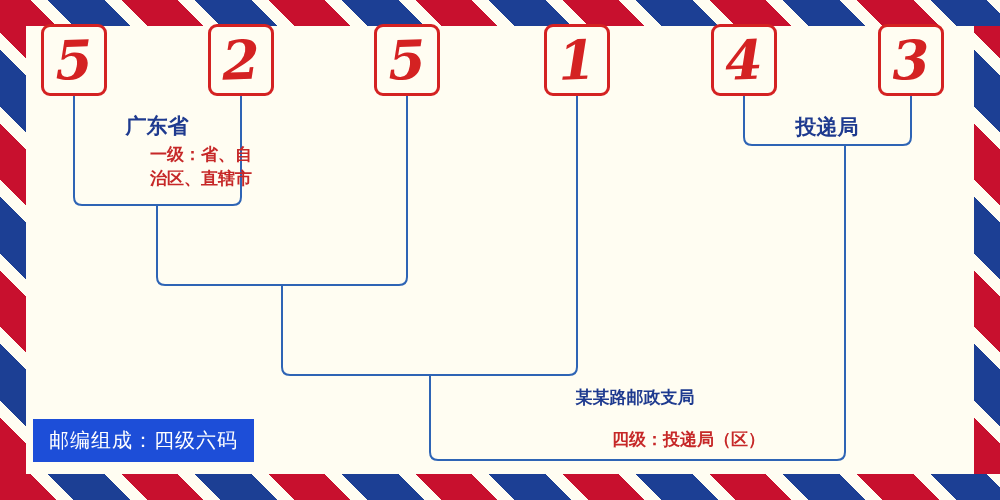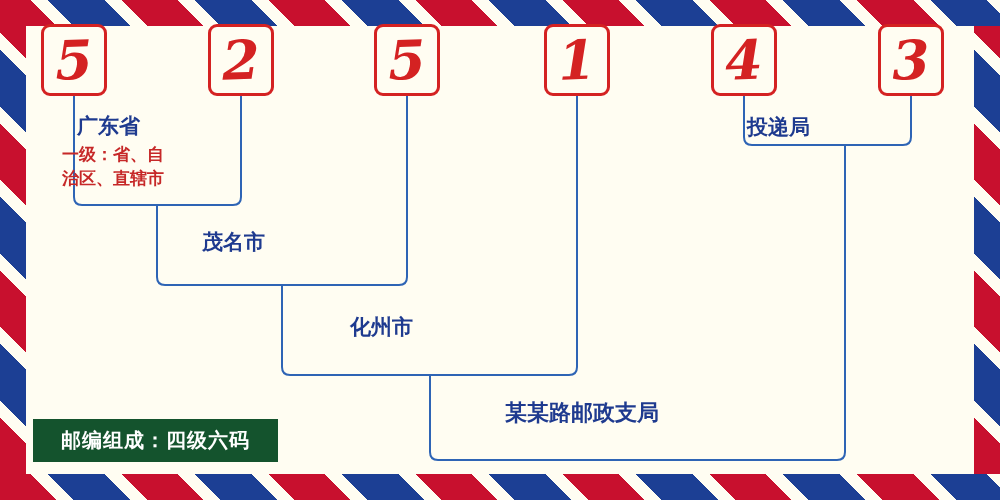--- a/index.html
+++ b/index.html
@@ -30,33 +30,33 @@
     display:flex;align-items:center;justify-content:center;
   }
   .digit{
     font-family:"DejaVu Serif", serif;
     font-style:italic;font-weight:bold;
     font-size:54px;color:#d42222;line-height:1;
     transform:rotate(-2deg);
   }
 
   .lbl-name{
-    position:absolute;
+    position:absolute;text-align:center;
     color:#1e3a8f;font-weight:bold;font-size:21px;
   }
   .lbl-desc{
-    position:absolute;text-align:left;
+    position:absolute;text-align:right;
     color:#c62828;font-weight:bold;font-size:17px;
     white-space:pre-line;line-height:1.4;
   }
   .footer-note{
     position:absolute;left:33px;top:419px;
-    background:#14532d;color:#ffffff;
-    font-weight:bold;font-size:20px;
-    padding:8px 28px;letter-spacing:1px;
+    background:#1d4ed8;color:#ffffff;
+    font-weight:normal;font-size:20px;
+    padding:8px 16px;letter-spacing:1px;
   }
 </style>
 </head>
 <body>
 
 <div class="canvas">
 
   <div class="edge edge-top"></div>
   <div class="edge edge-bottom"></div>
   <div class="edge edge-left"></div>
@@ -86,25 +86,24 @@
     <span class="digit">4</span>
   </div>
   <div class="digit-box" style="left:878px">
     <span class="digit">3</span>
   </div>
 
   <div class="lbl-name" style="left:77px;top:112px;width:160px">广东省</div>
   <div class="lbl-desc" style="left:62px;top:143px;width:190px">一级：省、自
 治区、直辖市</div>
 
-  <div class="lbl-name" style="left:202px;top:228px;width:160px">茂名市</div>
 
-  <div class="lbl-name" style="left:350px;top:313px;width:160px">化州市</div>
 
   <div class="lbl-name" style="left:747px;top:113px;width:160px">投递局</div>
 
-  <div class="lbl-name" style="left:505px;top:398px;width:260px;font-size:22px">某某路邮政支局</div>
+  <div class="lbl-name" style="left:505px;top:386px;width:260px;font-size:17px">某某路邮政支局</div>
+  <div class="lbl-desc" style="left:505px;top:428px;width:260px">四级：投递局（区）</div>
 
   <div class="footer-note">
     <span>邮编组成：四级六码</span>
   </div>
 
 </div>
 
 </body></html>

